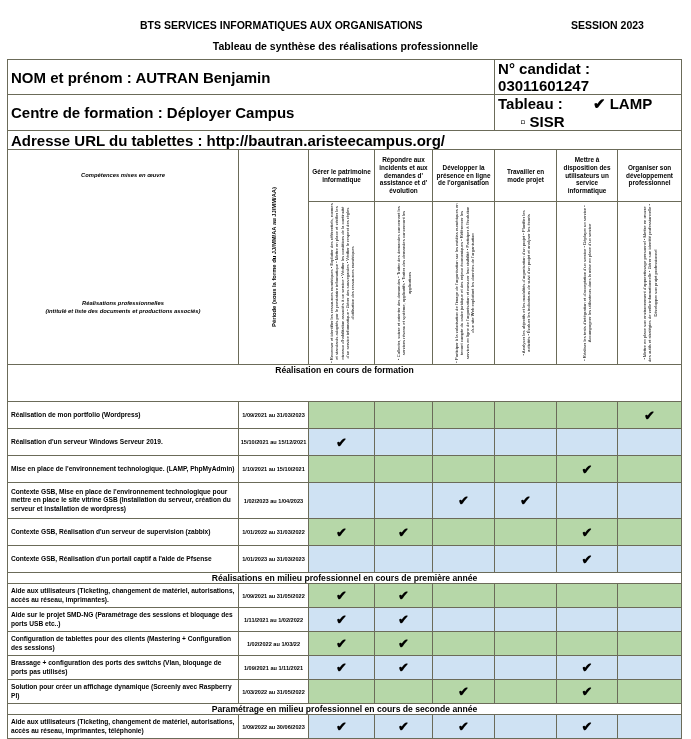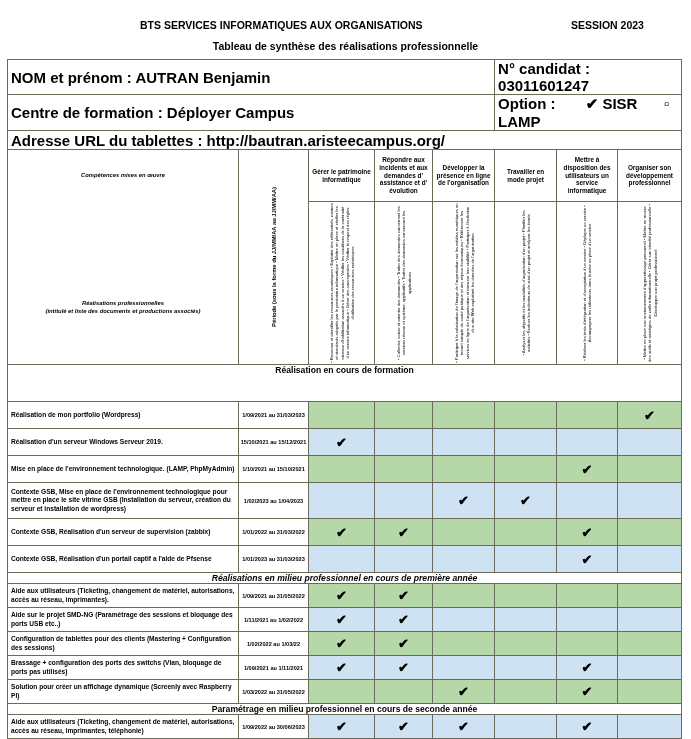--- a/index.html
+++ b/index.html
@@ -45,23 +45,23 @@
       <col style="width:64px">
   </colgroup>
   <tbody id="tbody">
     <tr class="hdr info">
       <td colspan="5">NOM et prénom : AUTRAN Benjamin</td>
       <td colspan="3">N° candidat : 03011601247</td>
     </tr>
     <tr class="hdr info">
       <td colspan="5">Centre de formation : Déployer Campus</td>
       <td colspan="3">
-        <span>Option :</span>
-        <span style="margin-left:26px">✔ SISR</span>
-        <span style="margin-left:22px">▫ LAMP</span>
+        <span>Tableau :</span>
+        <span style="margin-left:26px">✔ LAMP</span>
+        <span style="margin-left:22px">▫ SISR</span>
       </td>
     </tr>
     <tr class="hdr info">
       <td colspan="8">Adresse URL du tablettes : http://bautran.aristeecampus.org/</td>
     </tr>
     <tr style="height:52px">
       <td rowspan="2" style="text-align:center;vertical-align:top;position:relative;font-size:5.8px" class="italic">
         <div style="position:absolute;top:22px;left:0;right:0">Compétences mises en œuvre</div>
         <div style="position:absolute;top:150px;left:0;right:0">Réalisations professionnelles</div>
         <div style="position:absolute;top:158px;left:0;right:0">(intitulé et liste des documents et productions associés)</div>
@@ -152,21 +152,21 @@
       <tr style="height: 27px;">
         <td class="real">Contexte GSB, Réalisation d'un portail captif a l'aide de Pfsense</td>
         <td class="period">1/01/2023 au 31/03/2023</td>
         <td class="chk b"></td>
         <td class="chk b"></td>
         <td class="chk b"></td>
         <td class="chk b"></td>
         <td class="chk b"><span>✔</span></td>
         <td class="chk b"></td>
       </tr>
-      <tr class="section" style="height: 10px; font-style: italic;">
+      <tr class="section" style="height: 10px;">
         <td colspan="8" style="vertical-align: top;">Réalisations en milieu professionnel en cours de première année</td>
       </tr>
       <tr style="height: 24px;">
         <td class="real">Aide aux utilisateurs (Ticketing, changement de matériel, autorisations, accès au réseau, imprimantes).</td>
         <td class="period">1/09/2021 au 31/05/2022</td>
         <td class="chk g"><span>✔</span></td>
         <td class="chk g"><span>✔</span></td>
         <td class="chk g"></td>
         <td class="chk g"></td>
         <td class="chk g"></td>

